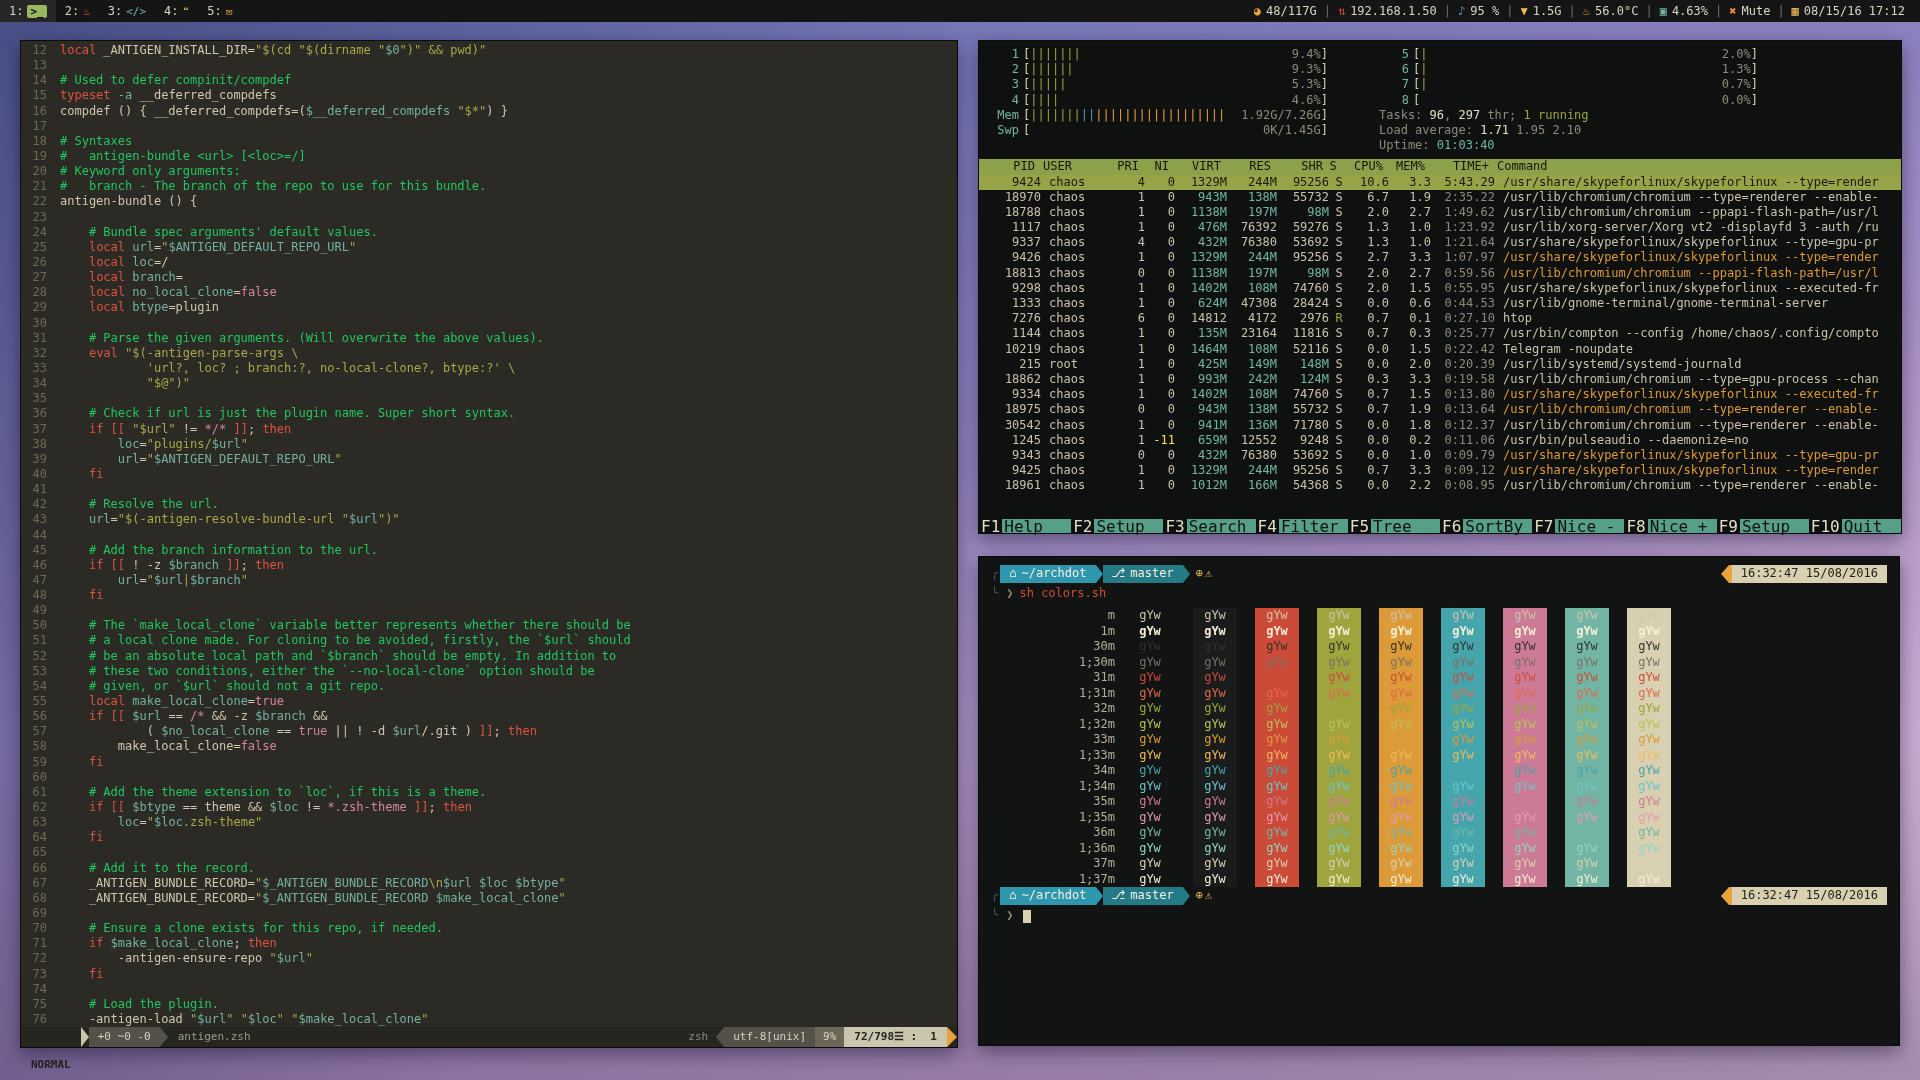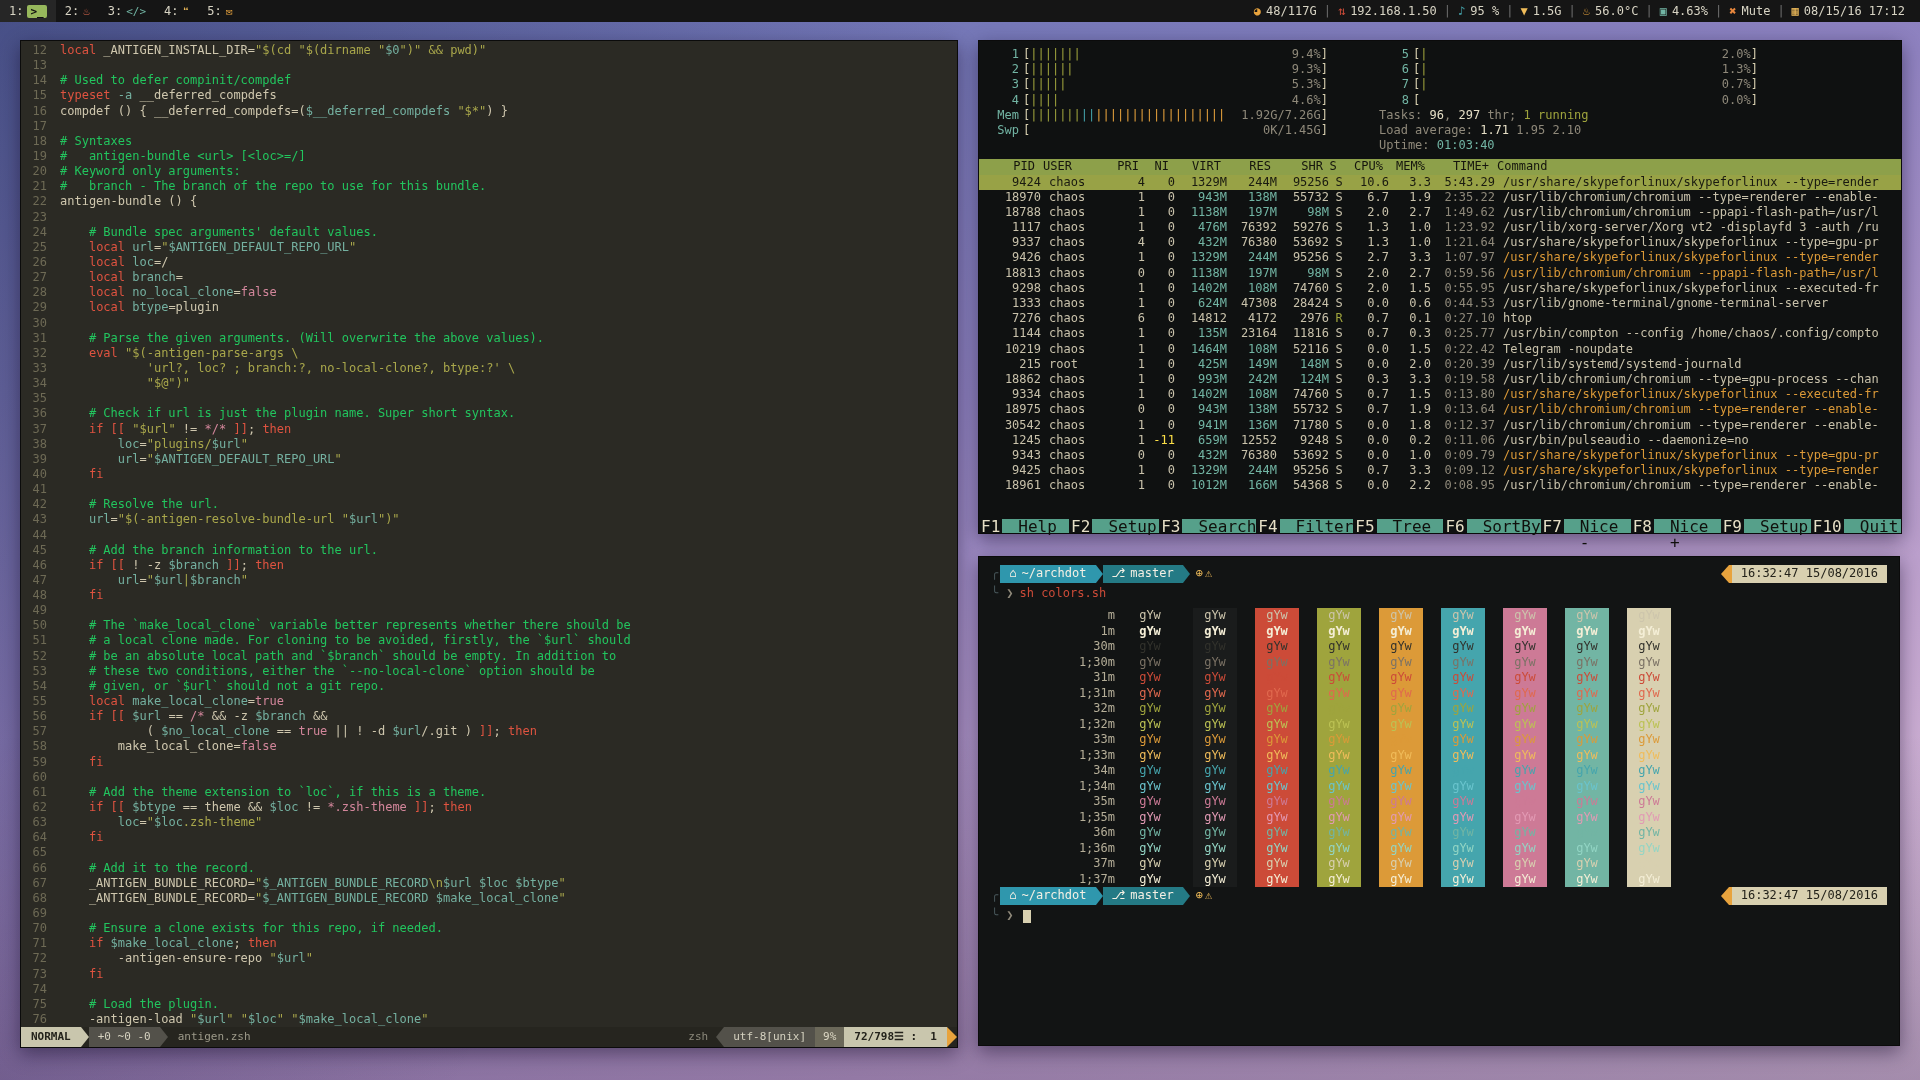--- a/index.html
+++ b/index.html
@@ -26,21 +26,21 @@
   .window{position:absolute;z-index:2;border:1px solid #0b0b0b;box-shadow:0 6px 18px rgba(10,5,30,.45);}
   
   #vim-window{left:20px;top:40px;width:936px;height:1006px;background:#2b2a24;}
   #vim-code{position:absolute;top:2px;left:0;right:0;bottom:20px;font-size:12px;line-height:15.14px;white-space:pre;overflow:hidden;}
   .vline{display:flex;}
   .ln{width:26px;text-align:right;margin-right:13px;color:#6e6a55;flex:none;}
   .tok-c{color:#22c55e}.tok-k{color:#df5340}.tok-s{color:#a9a74b}
   .tok-v{color:#74b0a0}.tok-m{color:#d3869b}.tok-n{color:#cfc7ae}
   #vim-statusline{position:absolute;left:0;right:0;bottom:0;height:20px;display:flex;align-items:stretch;
     font-size:11px;line-height:20px;background:#26251f;white-space:pre;}
-  .sl-mode{background:#c9c6ad;color:#23221b;font-weight:bold;padding:0 10px;}
+  .sl-mode{background:#c9c6ad;color:#23221b;font-weight:bold;padding:0 10px;margin-top:28px;}
   .sl-seg{background:#53514a;color:#d6d2c0;padding:0 9px;}
   .sl-seg2{background:#6b6859;color:#ddd8c4;padding:0 8px;}
   .sl-file{color:#9d9a8a;padding:0 10px;}
   .sl-fill{flex:1;}
   .sl-dim{color:#8b887a;padding:0 8px;}
   .sl-pos{background:#c9c6ad;color:#23221b;padding:0 10px;font-weight:bold;}
   .sl-arrow{width:0;height:0;border-top:10px solid transparent;border-bottom:10px solid transparent;}
   .a1{border-left:8px solid #c9c6ad;}
   .a2{border-left:8px solid #53514a;}
   .a3{border-right:8px solid #53514a;}
@@ -78,21 +78,21 @@
   .c-mem{width:42px;text-align:right;flex:none;}
   .c-time{width:64px;text-align:right;flex:none;color:#8f897a;}
   .c-cmd{flex:1;padding-left:8px;overflow:hidden;white-space:pre;}
   .mval{color:#72b5a4;}
   .neg{color:#fde047;}
   .run{color:#9fa43d;}
   .warn{color:#dc9a38;}
   #fkeys{position:absolute;left:0;right:0;bottom:0;height:14px;display:flex;background:#0f1111;font-size:16px;line-height:16px;}
   .fk{display:flex;flex:1;}
   .fk-key{color:#e6dfc6;padding:0 2px;}
-  .fk-label{flex:1;background:#56a08a;color:#10100c;padding-left:16px;}
+  .fk-label{flex:1;background:#56a08a;color:#10100c;padding-left:2px;}
   
   #term-window{left:978px;top:556px;width:922px;height:490px;background:#121414;color:#cdc5ac;
     font-size:12px;line-height:15.5px;padding:8px 12px;box-sizing:border-box;}
   .promptbar{display:flex;align-items:center;height:18px;margin-bottom:3px;}
   .corner{color:#4a5a5e;margin-right:2px;}
   .pseg{display:flex;align-items:center;gap:5px;height:18px;padding:0 9px;color:#f4f0e4;white-space:pre;}
   .seg-path{background:#2f97ad;}
   .seg-git{background:#247a85;}
   .seg-flags{color:#f0bc5a;padding:0 6px;letter-spacing:2px;}
   .ptri{width:0;height:0;border-top:9px solid transparent;border-bottom:9px solid transparent;flex:none;}

